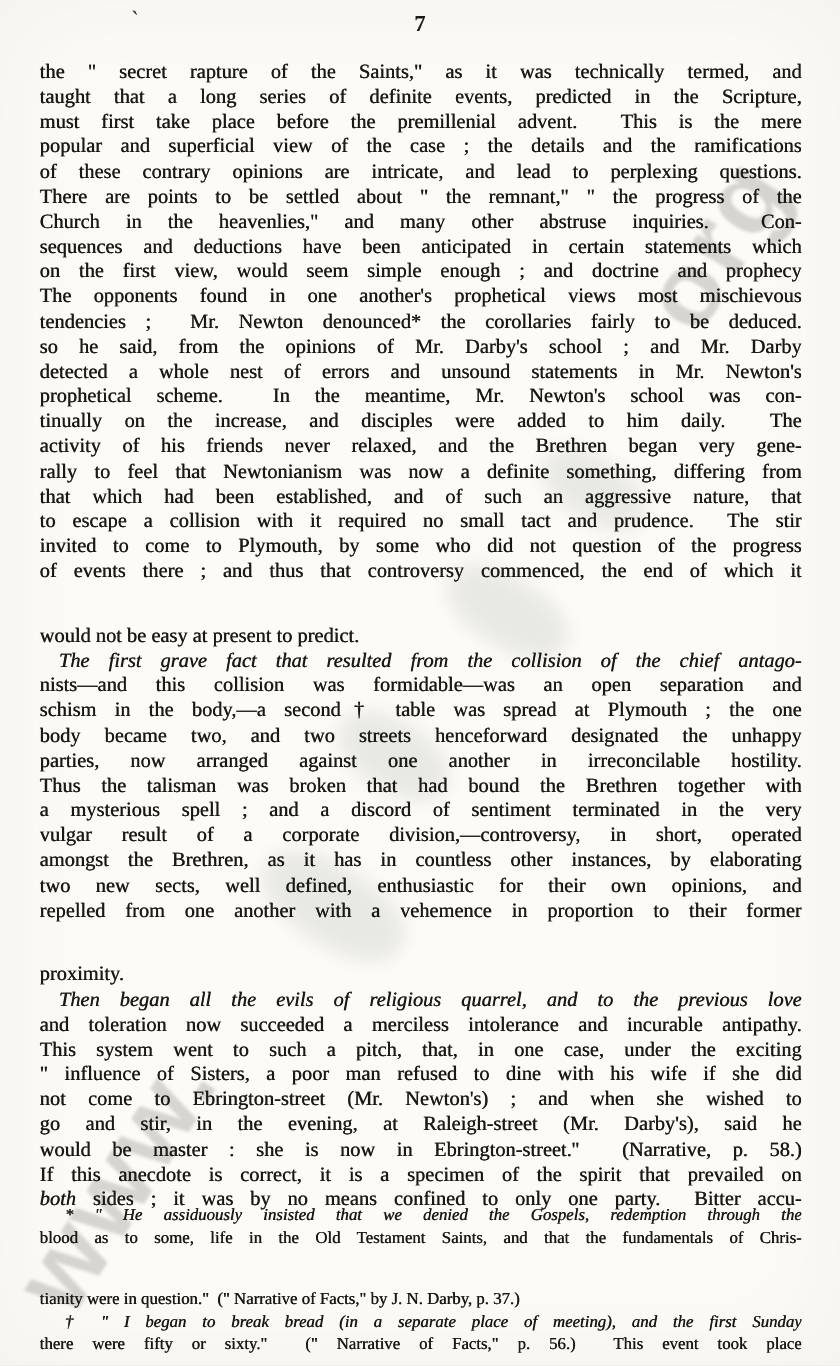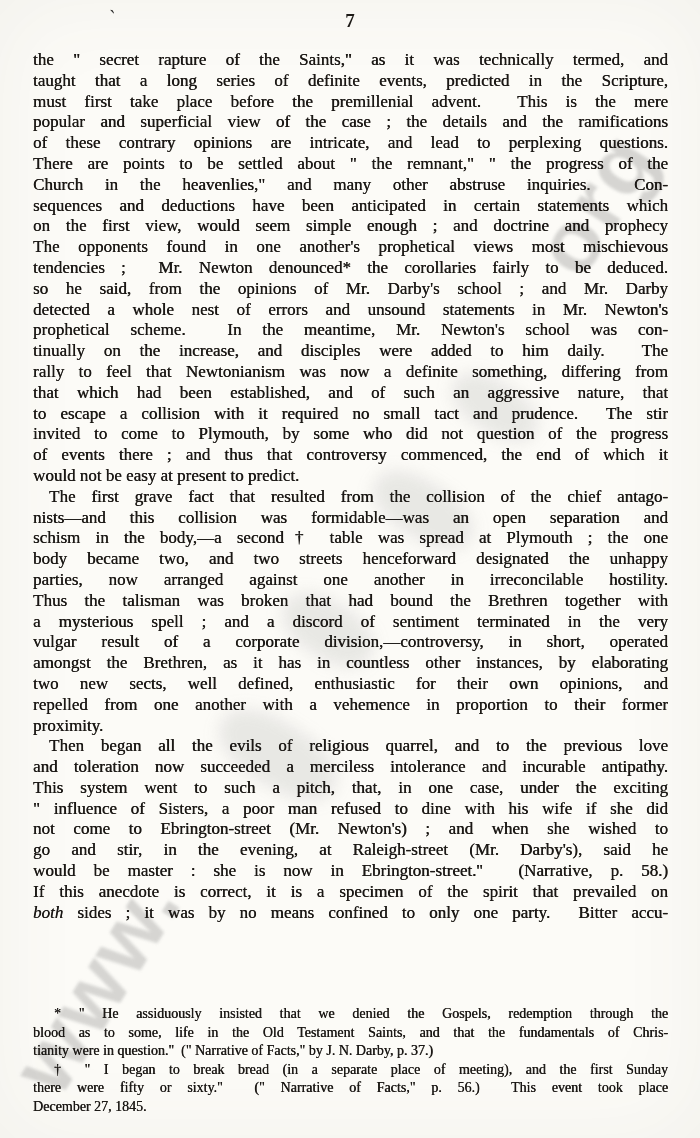--- a/index.html
+++ b/index.html
@@ -22,22 +22,22 @@
   }
   .bodytext{position:absolute;left:33px;top:50px;width:635px;font-size:17px;}
   .bodytext .line{height:20.8px;line-height:20.8px;}
   .footnotes{position:absolute;left:33px;top:1005px;width:635px;font-size:14px;}
   .footnotes .line{height:18.5px;line-height:18.5px;}
   .bodytext,.footnotes{text-shadow:0.35px 0 0 currentColor;}
   .line{
     text-align:justify;text-align-last:justify;white-space:pre-wrap;
     overflow:hidden;
   }
-  .line.no-just{text-align-last:left;}
-  .para.indent .line:first-child{text-indent:16px;}
+  .line.no-just{text-align-last:left;margin-top:33px;}
+  .para.indent .line:first-child{text-indent:16px;font-style:italic;}
   .footnotes .para.indent .line:first-child{text-indent:21px;}
 
   
   .wm{position:absolute;inset:0;pointer-events:none;}
   .wm-frag{
     position:absolute;font-family:"Liberation Sans","DejaVu Sans",sans-serif;
     font-weight:bold;font-size:88px;line-height:1;letter-spacing:2px;
     color:rgba(125,125,125,0.30);filter:blur(1.5px);transform-origin:0 50%;
   }
   .wm-frag.f1{left:34px;top:1040px;transform:rotate(-58deg);}
@@ -79,20 +79,21 @@
         <div class="line">There are points to be settled about " the remnant," " the progress of the</div>
         <div class="line">Church in the heavenlies," and many other abstruse inquiries.  Con-</div>
         <div class="line">sequences and deductions have been anticipated in certain statements which</div>
         <div class="line">on the first view, would seem simple enough ; and doctrine and prophecy</div>
         <div class="line">The opponents found in one another's prophetical views most mischievous</div>
         <div class="line">tendencies ;  Mr. Newton denounced* the corollaries fairly to be deduced.</div>
         <div class="line">so he said, from the opinions of Mr. Darby's school ; and Mr. Darby</div>
         <div class="line">detected a whole nest of errors and unsound statements in Mr. Newton's</div>
         <div class="line">prophetical scheme.  In the meantime, Mr. Newton's school was con-</div>
         <div class="line">tinually on the increase, and disciples were added to him daily.  The</div>
+        <div class="line">activity of his friends never relaxed, and the Brethren began very gene-</div>
         <div class="line">rally to feel that Newtonianism was now a definite something, differing from</div>
         <div class="line">that which had been established, and of such an aggressive nature, that</div>
         <div class="line">to escape a collision with it required no small tact and prudence.  The stir</div>
         <div class="line">invited to come to Plymouth, by some who did not question of the progress</div>
         <div class="line">of events there ; and thus that controversy commenced, the end of which it</div>
         <div class="line no-just">would not be easy at present to predict.</div>
       </div>
       <div class="para indent">
         <div class="line">The first grave fact that resulted from the collision of the chief antago-</div>
         <div class="line">nists—and this collision was formidable—was an open separation and</div>

